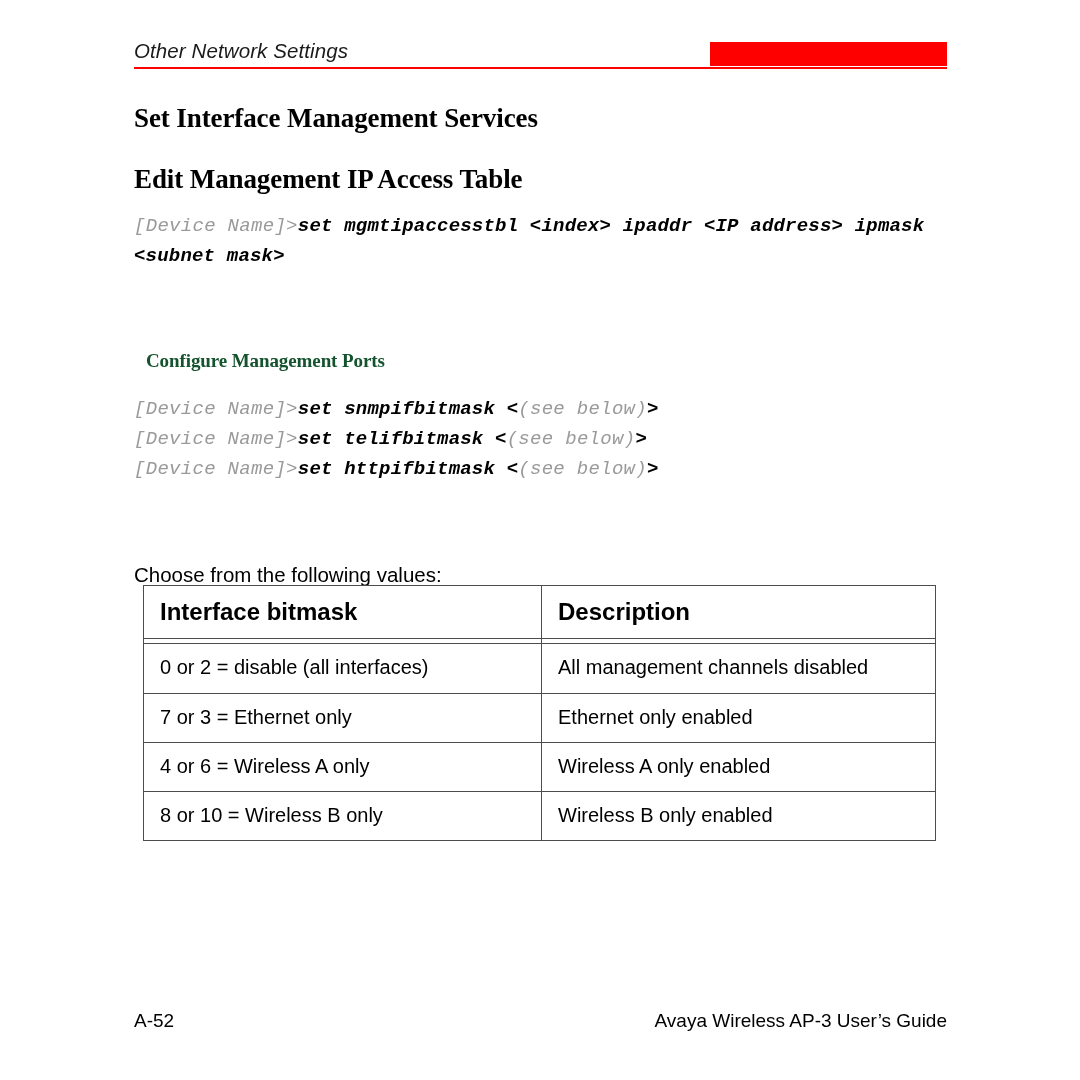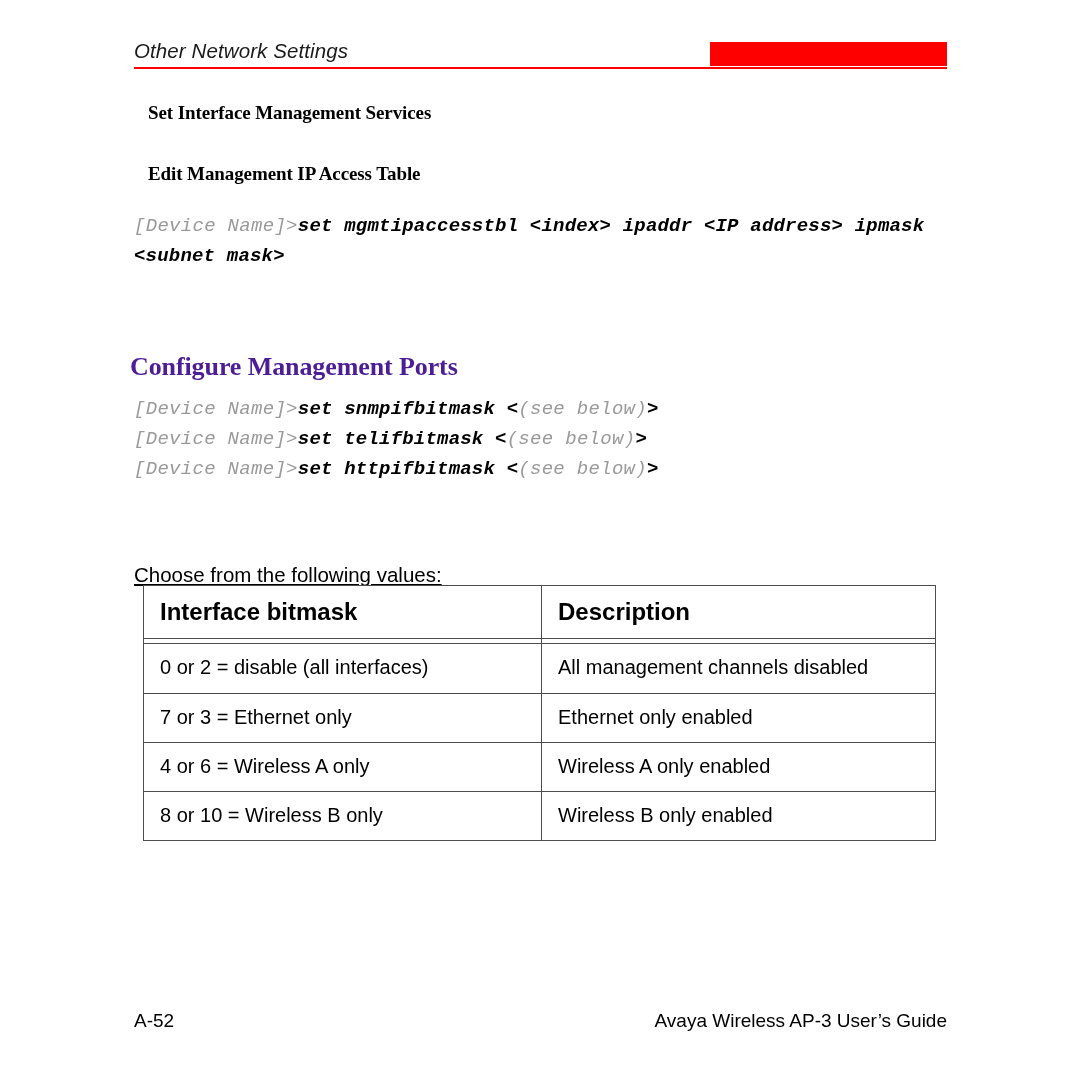--- a/index.html
+++ b/index.html
@@ -59,41 +59,41 @@
     left: 134px;
     top: 67px;
     width: 813px;
     height: 2px;
     background: #ff0000;
   }
 
   
   .h1 {
     position: absolute;
-    left: 148px;
+    left: 134px;
     font-family: "Liberation Serif", serif;
     font-weight: bold;
-    font-size: 19px;
+    font-size: 27px;
     line-height: 30px;
     color: #000000;
     white-space: nowrap;
     letter-spacing: -0.1px;
   }
   .h1-a { top: 85px; }
   .h1-b { top: 146px; }
 
   .h2 {
     position: absolute;
-    left: 130px;
+    left: 146px;
     top: 331px;
     font-family: "Liberation Serif", serif;
     font-weight: bold;
-    font-size: 26px;
+    font-size: 19px;
     line-height: 28px;
-    color: #4c1d95;
+    color: #14532d;
     white-space: nowrap;
     letter-spacing: -0.1px;
   }
 
   
   .code-block {
     position: absolute;
     left: 134px;
     font-family: "Liberation Mono", "DejaVu Sans Mono", monospace;
     font-size: 19px;
@@ -126,21 +126,20 @@
   
   .body-text {
     position: absolute;
     left: 134px;
     top: 541px;
     font-family: "Liberation Sans", sans-serif;
     font-size: 20.5px;
     line-height: 26px;
     color: #000000;
     white-space: nowrap;
-    text-decoration: underline;
   }
 
   
   .data-table {
     position: absolute;
     left: 143px;
     top: 585px;
     width: 792px;
     border-collapse: collapse;
     table-layout: fixed;

